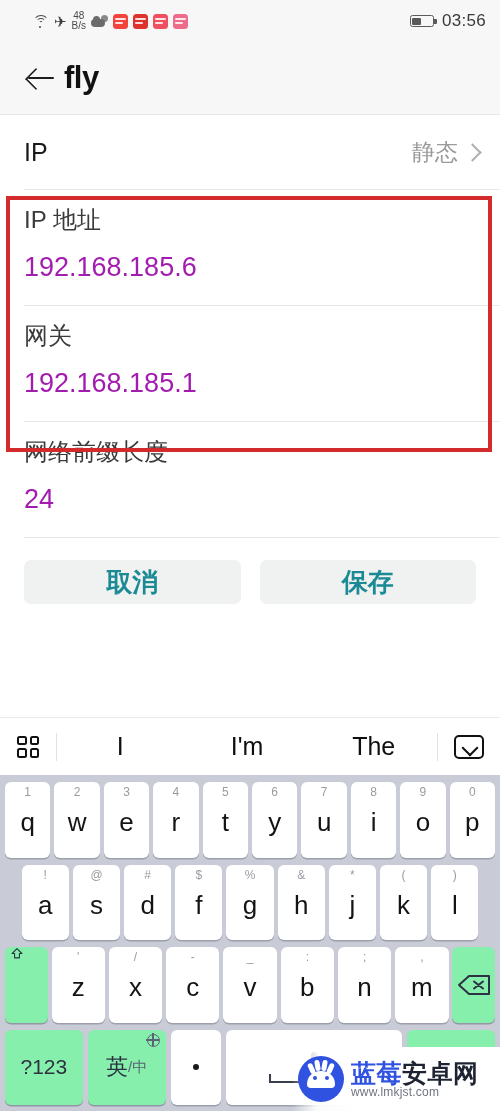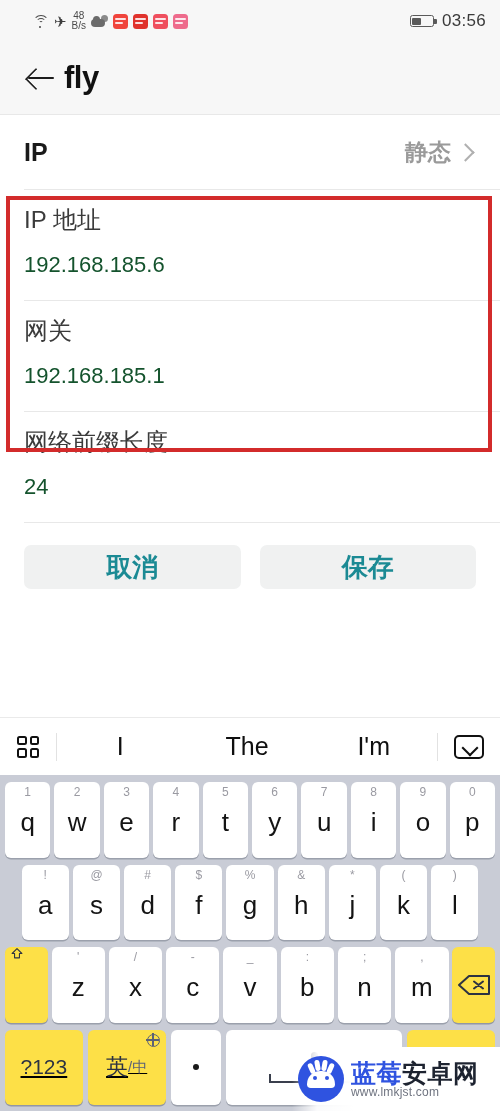--- a/index.html
+++ b/index.html
@@ -55,29 +55,29 @@
   .backarrow:before{ content:""; position:absolute; left:2px; top:14px; width:26px; height:2.4px; background:#1d1d1d; border-radius:2px;}
   .backarrow:after{ content:""; position:absolute; left:2px; top:8px; width:14px;height:14px;
     border-left:2.4px solid #1d1d1d; border-bottom:2.4px solid #1d1d1d; transform:rotate(45deg); border-radius:1px;}
   .title{ font-size:31px; font-weight:bold; color:#111; letter-spacing:-.5px;}
 
   
   .form{ background:#fff; padding-top:0; position:relative; }
   .divider{ height:1px; background:#e8e8e8; margin-left:24px; }
   .divider.full{ margin-left:0; }
 
-  .row-ip{ height:74px; display:flex; align-items:center; padding:0 28px 0 24px;font-weight:bold;}
+  .row-ip{ height:74px; display:flex; align-items:center; padding:0 21px 0 24px;}
   .row-ip .lbl{ font-size:25px; color:#1a1a1a;}
   .row-ip .right{ margin-left:auto; display:flex; align-items:center; gap:8px;}
   .row-ip .val{ font-size:23px; color:#9a9a9a;}
   .chev{ width:13px;height:13px; border-right:2.2px solid #b0b0b0; border-top:2.2px solid #b0b0b0; transform:rotate(45deg);}
 
   .field{ padding:14px 24px 10px 24px; }
   .field .flabel{ font-size:24px; color:#3b3b3b; margin-bottom:16px; font-weight:400;}
-  .field .fvalue{ font-size:22px; color:#14532d; margin-bottom:12px; }
+  .field .fvalue{ font-size:27px; color:#a21caf; margin-bottom:12px; }
 
   .redbox{ position:absolute; left:6px; top:196px; width:486px; height:256px;
     border:4px solid #d32b2b; pointer-events:none; z-index:5; }
 
   
   .btnrow{ display:flex; gap:19px; padding:22px 24px 0 24px; }
   .btn{ flex:1; height:44px; background:#f0f1f1; border-radius:7px; display:flex;
     align-items:center; justify-content:center; cursor:pointer; }
   .btn span{ font-size:26px; color:#1b8a94;font-weight:bold; }
 
@@ -96,21 +96,21 @@
 
   
   .keyboard{ position:absolute; left:0; top:775px; width:500px; height:336px;
     background:#c9ccd6; padding:7px 3px 6px 3px; display:flex; flex-direction:column; gap:7px;}
   .krow{ display:flex; justify-content:center; gap:4px; flex:1; padding:0 2px;}
   .key{ flex:1; background:#fff; border-radius:6px; position:relative;
     display:flex; align-items:center; justify-content:center;
     box-shadow:0 1.5px 0 rgba(110,115,130,.5); cursor:pointer;}
   .key .main{ font-size:26px; color:#141414; margin-top:6px;}
   .key .alt{ position:absolute; top:3px; left:0; right:0; text-align:center; font-size:12px; color:#9a9aa2;}
-  .key.grey{ background:#fde047; box-shadow:0 1.5px 0 rgba(110,115,130,.6);text-decoration:underline;}
+  .key.grey{ background:#86efac; box-shadow:0 1.5px 0 rgba(110,115,130,.6);}
   .krow.r3{ padding:0 2px;}
   .key.wide{ flex:1.5; }
   .key.spacer{ flex:.5; background:transparent; box-shadow:none; cursor:default;}
   .shiftarrow{ position:absolute; left:2px; top:0px; width:20px; height:13px; }
 
   .bksp{ width:34px; height:24px; position:relative;}
 
   .krow.r4{ gap:5px; }
   .key.k123{ flex:1.15; }
   .key.klang{ flex:1.15; position:relative;}
@@ -246,22 +246,22 @@
   <div class="sg-grid">
     <div class="gridicon">
         <i></i>
         <i></i>
         <i></i>
         <i></i>
       </div>
   </div>
   <div class="sgsep"></div>
   <div class="sg-word">I</div>
+  <div class="sg-word">I'm</div>
   <div class="sg-word">The</div>
-  <div class="sg-word">I'm</div>
   <div class="sgsep"></div>
   <div class="sg-down">
     <div class="downbox"></div>
   </div>
 </div>
 
 <div class="keyboard">
 
   <div class="krow r1" id="row1">
       <div class="key" style="flex: 1 1 0%;">

